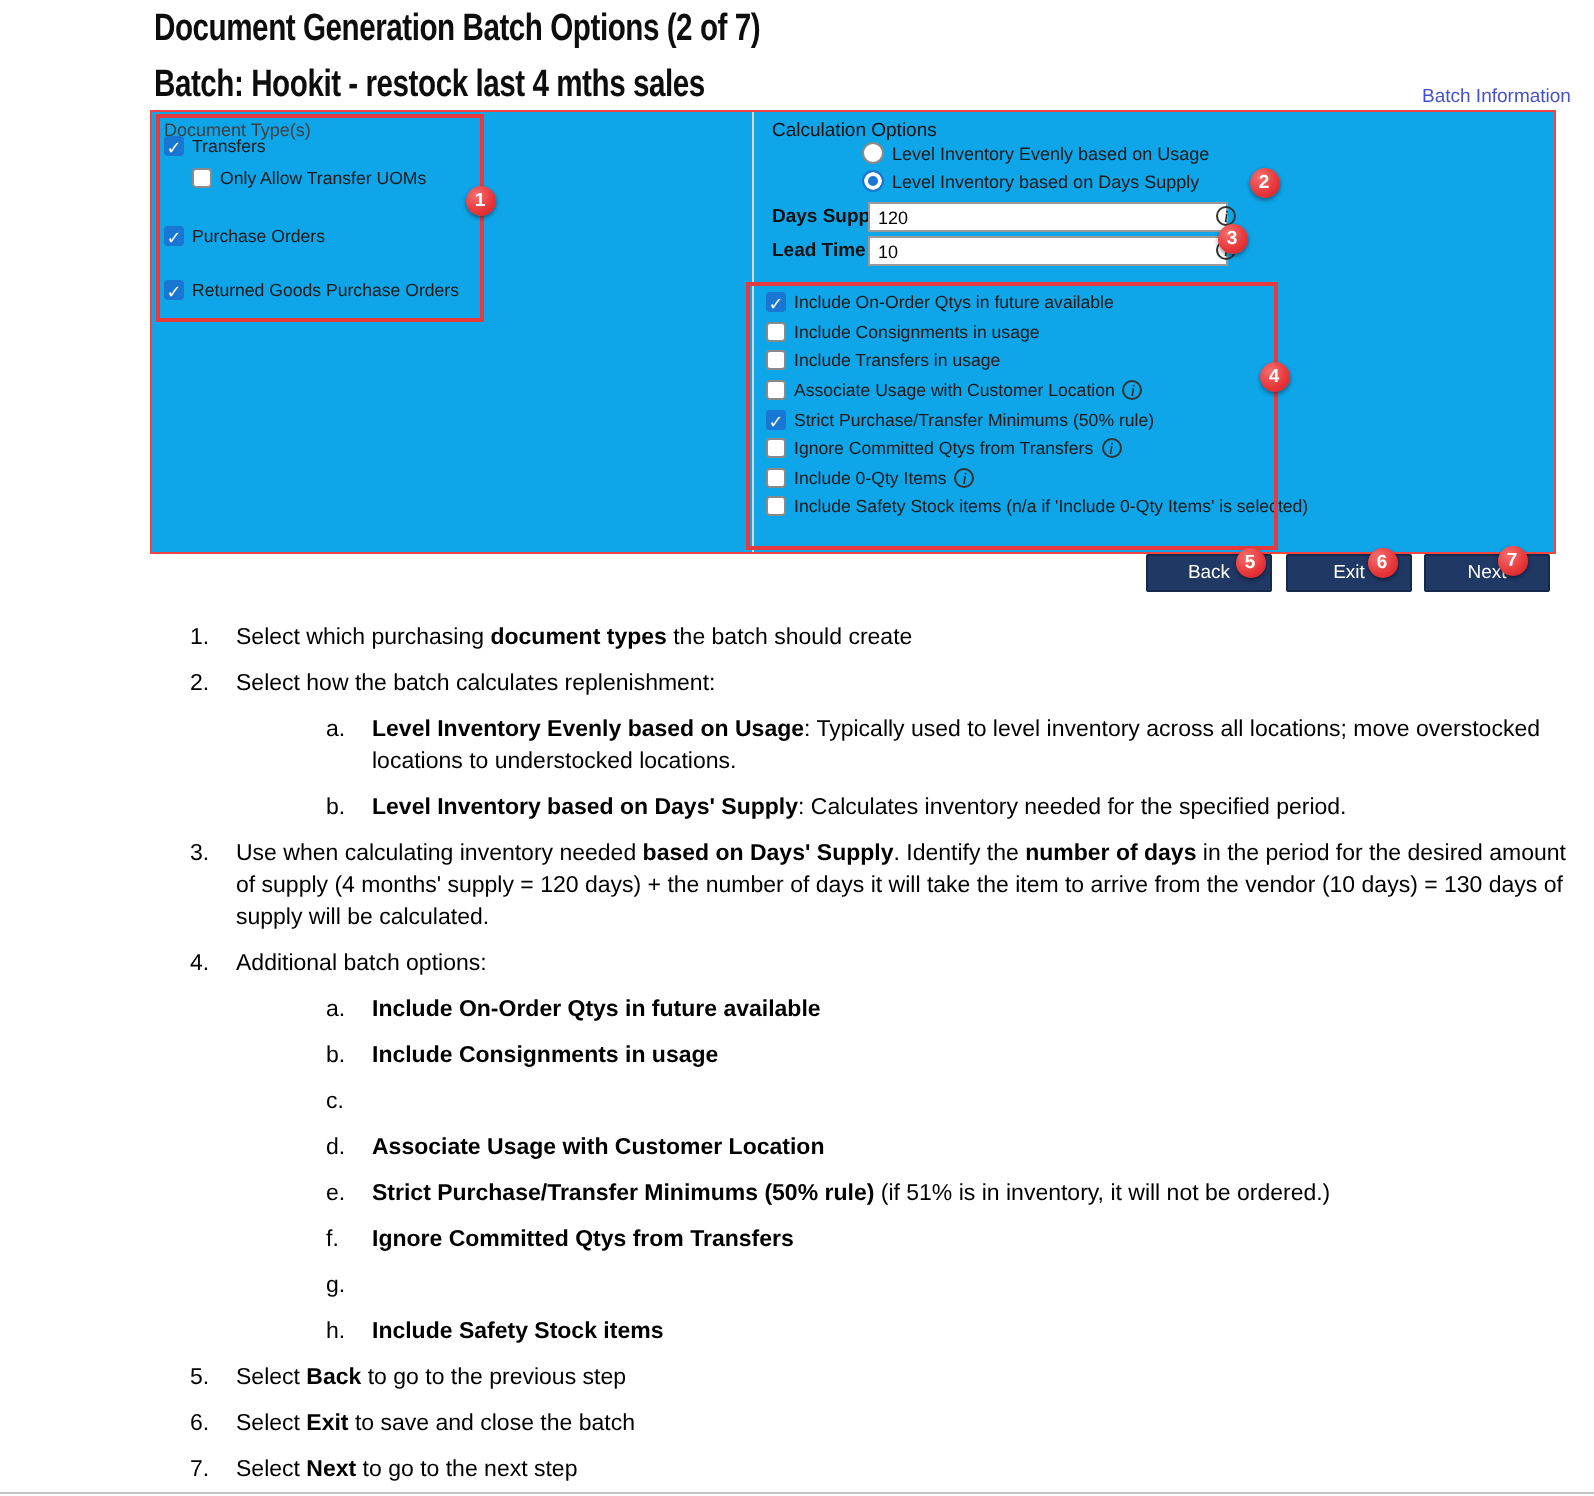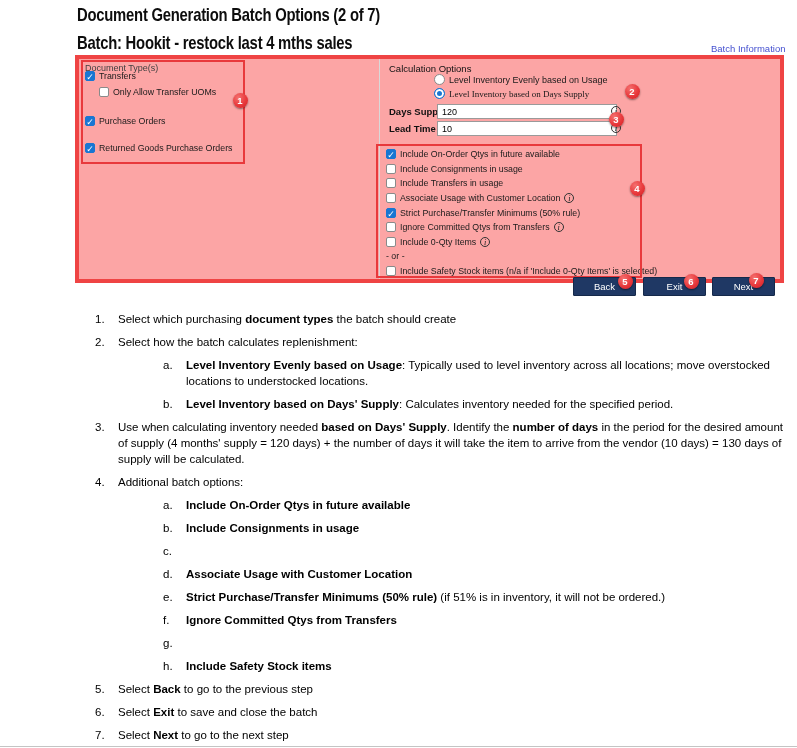--- a/index.html
+++ b/index.html
@@ -6,21 +6,21 @@
   .page{position:relative;width:797px;height:748px;background:#fff;overflow:hidden;
         font-family:"Liberation Sans",sans-serif;color:#000;}
   .abs{position:absolute;}
   
   .title,.subtitle{font-weight:bold;white-space:nowrap;transform:scaleX(.78);transform-origin:left top;
         letter-spacing:-.3px;color:#0d0d0d;}
   .title{left:77px;top:4px;font-size:19px;}
   .subtitle{left:77px;top:32px;font-size:19px;}
   .batchlink{left:711px;top:43px;font-size:9.5px;color:#4450d0;cursor:pointer;white-space:nowrap;}
   
-  .formbox{left:75px;top:55px;width:701px;height:220px;border:4px solid #ef4444;background:#fca5a5;}
+  .formbox{left:75px;top:55px;width:701px;height:220px;border:1px solid #ef4444;background:#0ea5e9;}
   .vdivider{left:300px;top:0;width:1px;height:220px;background:#d8d8d8;}
   .panelhead{font-size:9px;color:#3f3f3f;white-space:nowrap;}
   .panelhead.bold{font-weight:normal;color:#111;font-size:9.5px;}
   
   .cbrow{position:absolute;display:flex;align-items:center;white-space:nowrap;}
   .cb{width:10px;height:10px;flex:none;border:1px solid #8a8a8a;background:#fff;border-radius:2px;
       font-size:9px;line-height:10px;text-align:center;color:#fff;cursor:pointer;box-sizing:border-box;}
   .cb.on{background:#1976d2;border-color:#1976d2;}
   .cblab{font-size:8.8px;margin-left:4px;color:#1a1a1a;}
   
@@ -92,21 +92,21 @@
           <span class="cblab">Returned Goods Purchase Orders</span>
         </div>
       </div>
 
     <div class="abs panelhead bold" style="left:310px;top:4px;">Calculation Options</div>
     <div id="radio-list">
         <div class="radiorow" style="left: 355px; top: 15px;">
           <span class="radio"></span>
           <span class="radlab">Level Inventory Evenly based on Usage</span>
         </div>
-        <div class="radiorow" style="left: 355px; top: 29px; font-family: Liberation Serif, serif;">
+        <div class="radiorow" style="left: 355px; top: 29px;">
           <span class="radio on"></span>
           <span class="radlab">Level Inventory based on Days Supply</span>
         </div>
       </div>
     <div id="field-list">
         <div class="fieldrow" style="left: 310px; top: 45px; width: 240px; height: 15px;">
           <span class="flab">Days Supply</span>
           <input class="fin" value="120" style="">
           <span class="info finfo">i</span>
         </div>
@@ -141,21 +141,20 @@
         <div class="row">
           <span class="cb"></span>
           <span class="cblab">Ignore Committed Qtys from Transfers</span>
           <span class="info">i</span>
         </div>
         <div class="row">
           <span class="cb"></span>
           <span class="cblab">Include 0-Qty Items</span>
           <span class="info">i</span>
         </div>
-        <div class="row orrow">- or -</div>
         <div class="row">
           <span class="cb"></span>
           <span class="cblab">Include Safety Stock items (n/a if 'Include 0-Qty Items' is selected)</span>
         </div>
       </div>
 
     <div class="abs redrect" style="left:2px;top:1px;width:160px;height:100px;"></div>
     <div class="abs redrect" style="left:297px;top:85px;width:262px;height:130px;"></div>
   </div>
 

